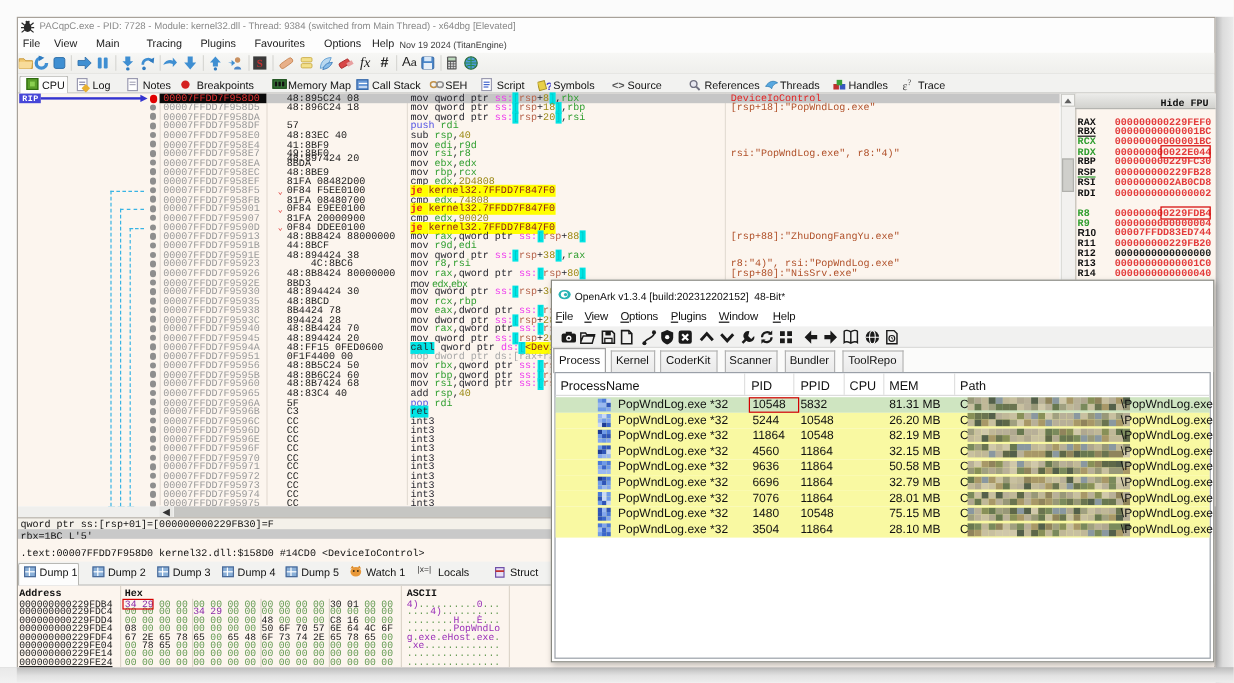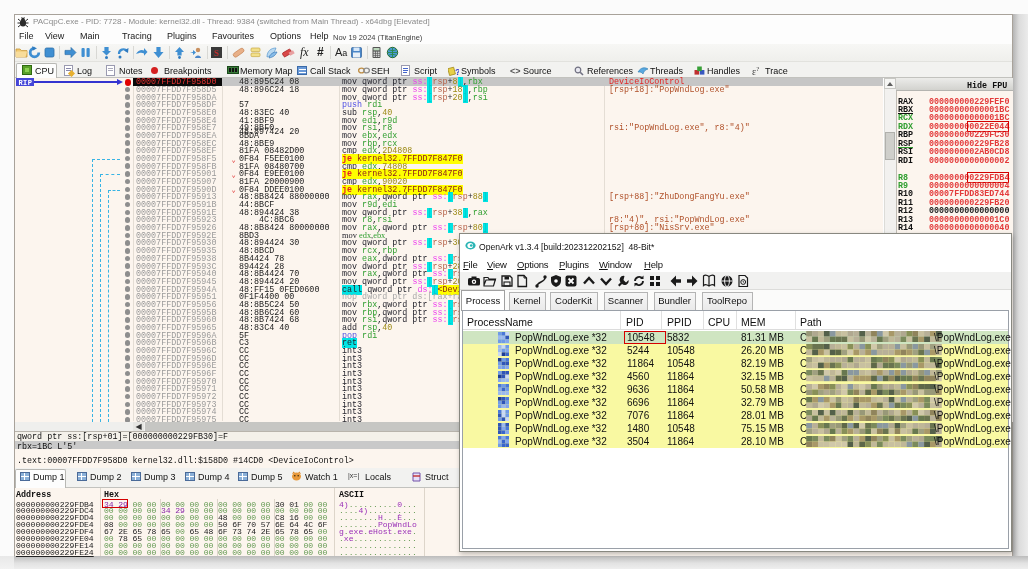--- a/index.html
+++ b/index.html
@@ -280,21 +280,21 @@
 <div style="position:absolute;left:342px;top:216.44px;font-family:'Liberation Mono',monospace;font-size:8.4px;line-height:8px;white-space:pre;"><span style="color:#26262f;">mov </span><span style="color:#2f9e2f;">r8</span><span style="color:#26262f;">,</span><span style="color:#2f9e2f;">rsi</span></div>
 <div style="position:absolute;left:609px;top:216.44px;font-family:'Liberation Mono',monospace;font-size:8.4px;line-height:8px;color:#b0512a;white-space:pre;">r8:"4)", rsi:"PopWndLog.exe"</div>
 <div style="position:absolute;left:136px;top:224.12px;font-family:'Liberation Mono',monospace;font-size:8.4px;line-height:8px;color:#9a9a9a;white-space:pre;">00007FFDD7F95926</div>
 <div style="position:absolute;left:124.5px;top:224.92000000000002px;width:5.6px;height:5.6px;background:#8e8e8e;border-radius:50%;"></div>
 <div style="position:absolute;left:239px;top:224.12px;font-family:'Liberation Mono',monospace;font-size:8.4px;line-height:8px;color:#1c1c1c;white-space:pre;">48:8B8424 80000000</div>
 <div style="position:absolute;left:342px;top:224.12px;font-family:'Liberation Mono',monospace;font-size:8.4px;line-height:8px;white-space:pre;"><span style="color:#26262f;">mov </span><span style="color:#2f9e2f;">rax</span><span style="color:#26262f;">,</span><span style="color:#26262f;">qword ptr </span><span style="color:#ee3cee;">ss:</span><span style="color:#00c8c8;background:#00e4e4;">[</span><span style="color:#b5624a;">rsp</span><span style="color:#26262f;">+</span><span style="color:#9c8a16;">80</span><span style="color:#00c8c8;background:#00e4e4;">]</span></div>
 <div style="position:absolute;left:609px;top:224.12px;font-family:'Liberation Mono',monospace;font-size:8.4px;line-height:8px;color:#b0512a;white-space:pre;">[rsp+80]:"NisSrv.exe"</div>
 <div style="position:absolute;left:136px;top:231.8px;font-family:'Liberation Mono',monospace;font-size:8.4px;line-height:8px;color:#9a9a9a;white-space:pre;">00007FFDD7F9592E</div>
 <div style="position:absolute;left:124.5px;top:232.60000000000002px;width:5.6px;height:5.6px;background:#8e8e8e;border-radius:50%;"></div>
 <div style="position:absolute;left:239px;top:231.8px;font-family:'Liberation Mono',monospace;font-size:8.4px;line-height:8px;color:#1c1c1c;white-space:pre;">8BD3</div>
-<div style="position:absolute;left:342px;top:231.8px;font-family:Liberation Serif, serif;font-size:8.4px;line-height:8px;white-space:pre;"><span style="color:#26262f;">mov </span><span style="color:#2f9e2f;">edx</span><span style="color:#26262f;">,</span><span style="color:#2f9e2f;">ebx</span></div>
+<div style="position:absolute;left:342px;top:231.8px;font-family:Liberation Sans, sans-serif;font-size:8.4px;line-height:8px;white-space:pre;"><span style="color:#26262f;">mov </span><span style="color:#2f9e2f;">edx</span><span style="color:#26262f;">,</span><span style="color:#2f9e2f;">ebx</span></div>
 <div style="position:absolute;left:136px;top:239.48000000000002px;font-family:'Liberation Mono',monospace;font-size:8.4px;line-height:8px;color:#9a9a9a;white-space:pre;">00007FFDD7F95930</div>
 <div style="position:absolute;left:124.5px;top:240.28000000000003px;width:5.6px;height:5.6px;background:#8e8e8e;border-radius:50%;"></div>
 <div style="position:absolute;left:239px;top:239.48000000000002px;font-family:'Liberation Mono',monospace;font-size:8.4px;line-height:8px;color:#1c1c1c;white-space:pre;">48:894424 30</div>
 <div style="position:absolute;left:342px;top:239.48000000000002px;font-family:'Liberation Mono',monospace;font-size:8.4px;line-height:8px;white-space:pre;"><span style="color:#26262f;">mov qword ptr </span><span style="color:#ee3cee;">ss:</span><span style="color:#00c8c8;background:#00e4e4;">[</span><span style="color:#b5624a;">rsp</span><span style="color:#26262f;">+</span><span style="color:#9c8a16;">30</span><span style="color:#00c8c8;background:#00e4e4;">]</span><span style="color:#26262f;">,</span><span style="color:#2f9e2f;">rax</span></div>
 <div style="position:absolute;left:136px;top:247.15999999999997px;font-family:'Liberation Mono',monospace;font-size:8.4px;line-height:8px;color:#9a9a9a;white-space:pre;">00007FFDD7F95935</div>
 <div style="position:absolute;left:124.5px;top:247.95999999999998px;width:5.6px;height:5.6px;background:#8e8e8e;border-radius:50%;"></div>
 <div style="position:absolute;left:239px;top:247.15999999999997px;font-family:'Liberation Mono',monospace;font-size:8.4px;line-height:8px;color:#1c1c1c;white-space:pre;">48:8BCD</div>
 <div style="position:absolute;left:342px;top:247.15999999999997px;font-family:'Liberation Mono',monospace;font-size:8.4px;line-height:8px;white-space:pre;"><span style="color:#26262f;">mov </span><span style="color:#2f9e2f;">rcx</span><span style="color:#26262f;">,</span><span style="color:#2f9e2f;">rbp</span></div>
 <div style="position:absolute;left:136px;top:254.83999999999997px;font-family:'Liberation Mono',monospace;font-size:8.4px;line-height:8px;color:#9a9a9a;white-space:pre;">00007FFDD7F95938</div>
 <div style="position:absolute;left:124.5px;top:255.64px;width:5.6px;height:5.6px;background:#8e8e8e;border-radius:50%;"></div>
@@ -417,21 +417,21 @@
 <div style="position:absolute;left:929px;top:139.75px;font-family:'Liberation Mono',monospace;font-size:8.4px;line-height:8.4px;font-weight:bold;white-space:pre;color:#e33b3b;">000000000229FB28</div>
 <div style="position:absolute;left:898px;top:148.2px;font-family:'Liberation Mono',monospace;font-size:8.4px;line-height:8.4px;font-weight:bold;white-space:pre;color:#111;">RSI</div>
 <div style="position:absolute;left:929px;top:148.2px;font-family:'Liberation Mono',monospace;font-size:8.4px;line-height:8.4px;font-weight:bold;white-space:pre;color:#e33b3b;">0000000002AB0CD8</div>
 <div style="position:absolute;left:898px;top:156.64999999999998px;font-family:'Liberation Mono',monospace;font-size:8.4px;line-height:8.4px;font-weight:bold;white-space:pre;color:#111;">RDI</div>
 <div style="position:absolute;left:929px;top:156.64999999999998px;font-family:'Liberation Mono',monospace;font-size:8.4px;line-height:8.4px;font-weight:bold;white-space:pre;color:#e33b3b;">0000000000000002</div>
 <div style="position:absolute;left:898px;top:173.55px;font-family:'Liberation Mono',monospace;font-size:8.4px;line-height:8.4px;font-weight:bold;white-space:pre;color:#2f9e2f;">R8</div>
 <div style="position:absolute;left:929px;top:173.55px;font-family:'Liberation Mono',monospace;font-size:8.4px;line-height:8.4px;font-weight:bold;white-space:pre;color:#e33b3b;">000000000229FDB4</div>
 <div style="position:absolute;left:966.5px;top:171.75px;width:42.5px;height:11px;border:1.6px solid #d40000;"></div>
 <div style="position:absolute;left:898px;top:182.0px;font-family:'Liberation Mono',monospace;font-size:8.4px;line-height:8.4px;font-weight:bold;white-space:pre;color:#2f9e2f;">R9</div>
 <div style="position:absolute;left:929px;top:182.0px;font-family:'Liberation Mono',monospace;font-size:8.4px;line-height:8.4px;font-weight:bold;white-space:pre;color:#e33b3b;">0000000000000004</div>
-<div style="position:absolute;left:898px;top:190.45px;font-family:Liberation Mono, monospace;font-size:8.4px;line-height:8.4px;font-weight:bold;white-space:pre;color:#111;">R10</div>
+<div style="position:absolute;left:898px;top:190.45px;font-family:Liberation Sans, sans-serif;font-size:8.4px;line-height:8.4px;font-weight:bold;white-space:pre;color:#111;">R10</div>
 <div style="position:absolute;left:929px;top:190.45px;font-family:'Liberation Mono',monospace;font-size:8.4px;line-height:8.4px;font-weight:bold;white-space:pre;color:#e33b3b;">00007FFDD83ED744</div>
 <div style="position:absolute;left:898px;top:198.89999999999998px;font-family:'Liberation Mono',monospace;font-size:8.4px;line-height:8.4px;font-weight:bold;white-space:pre;color:#111;">R11</div>
 <div style="position:absolute;left:929px;top:198.89999999999998px;font-family:'Liberation Mono',monospace;font-size:8.4px;line-height:8.4px;font-weight:bold;white-space:pre;color:#e33b3b;">000000000229FB20</div>
 <div style="position:absolute;left:898px;top:207.35px;font-family:'Liberation Mono',monospace;font-size:8.4px;line-height:8.4px;font-weight:bold;white-space:pre;color:#111;">R12</div>
 <div style="position:absolute;left:929px;top:207.35px;font-family:'Liberation Mono',monospace;font-size:8.4px;line-height:8.4px;font-weight:bold;white-space:pre;color:#222;">0000000000000000</div>
 <div style="position:absolute;left:898px;top:215.79999999999998px;font-family:'Liberation Mono',monospace;font-size:8.4px;line-height:8.4px;font-weight:bold;white-space:pre;color:#111;">R13</div>
 <div style="position:absolute;left:929px;top:215.79999999999998px;font-family:'Liberation Mono',monospace;font-size:8.4px;line-height:8.4px;font-weight:bold;white-space:pre;color:#e33b3b;">00000000000001C0</div>
 <div style="position:absolute;left:898px;top:224.25px;font-family:'Liberation Mono',monospace;font-size:8.4px;line-height:8.4px;font-weight:bold;white-space:pre;color:#111;">R14</div>
 <div style="position:absolute;left:929px;top:224.25px;font-family:'Liberation Mono',monospace;font-size:8.4px;line-height:8.4px;font-weight:bold;white-space:pre;color:#e33b3b;">0000000000000040</div>
 <div style="position:absolute;left:898px;top:232.7px;font-family:'Liberation Mono',monospace;font-size:8.4px;line-height:8.4px;font-weight:bold;white-space:pre;color:#111;">R15</div>

